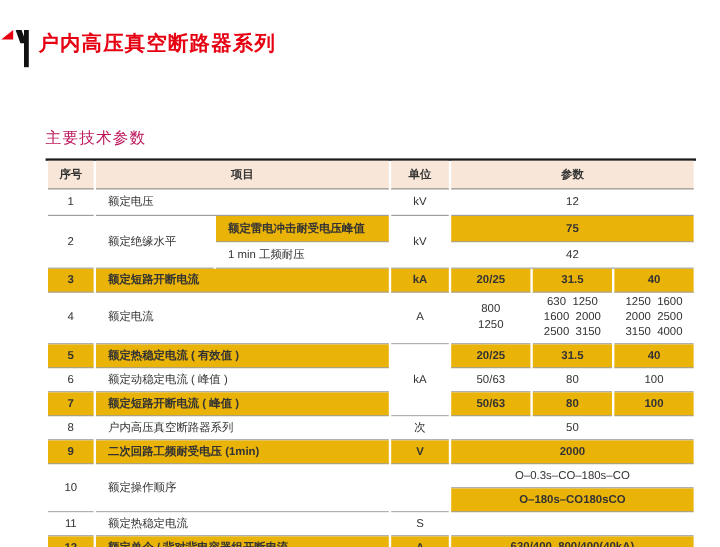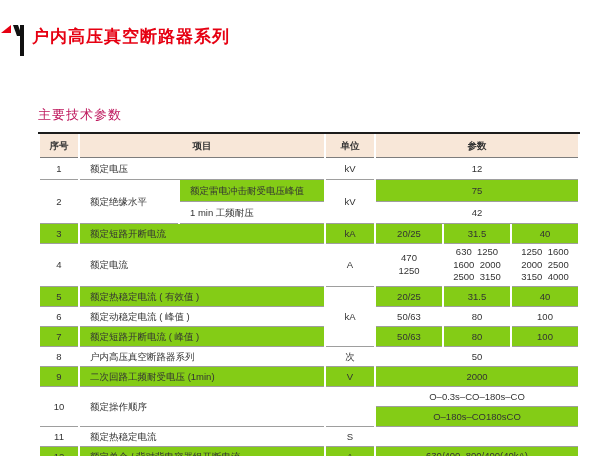--- a/index.html
+++ b/index.html
@@ -15,21 +15,21 @@
   .table-wrap{position:absolute;left:38px;top:132px;width:548px;}
   table{
     border-collapse:separate;border-spacing:2px 0;table-layout:fixed;width:542px;
     border-top:2px solid #1c1c1c;border-bottom:2px solid #1c1c1c;
     font-size:9.5px;line-height:1.2;
   }
   td{height:17px;vertical-align:middle;border-bottom:1px solid #9e9e9e;background:#fff;overflow:hidden;}
   td.hd{height:21px;background:#f8e7d8;font-weight:bold;border-bottom:1px solid #7d7d7d;}
   td.c{text-align:center;margin-left:48px;}
   td.item{text-align:left;padding-left:10px;margin-top:20px;}
-  td.g{background:#84cc16;}
+  td.g{background:#eab308;font-weight:bold;}
   td.r1{height:19px;}
   td.tall{height:40px;}
   .ml{white-space:pre-wrap;line-height:1.35;}
 </style>
 </head>
 <body>
 
 <div class="page-header">
   <span class="logo">
     <svg width="26" height="34" viewBox="0 0 26 34">
@@ -88,21 +88,21 @@
     <td class="c g">kA</td>
     <td class="c g">20/25</td>
     <td class="c g">31.5</td>
     <td class="c g">40</td>
   </tr>
 
   <tr>
     <td class="c tall">4</td>
     <td class="item tall" colspan="2">额定电流</td>
     <td class="c tall">A</td>
-    <td class="c tall ml">470
+    <td class="c tall ml">800
 1250</td>
     <td class="c tall ml">630  1250
 1600  2000
 2500  3150</td>
     <td class="c tall ml">1250  1600
 2000  2500
 3150  4000</td>
   </tr>
 
   <tr>

